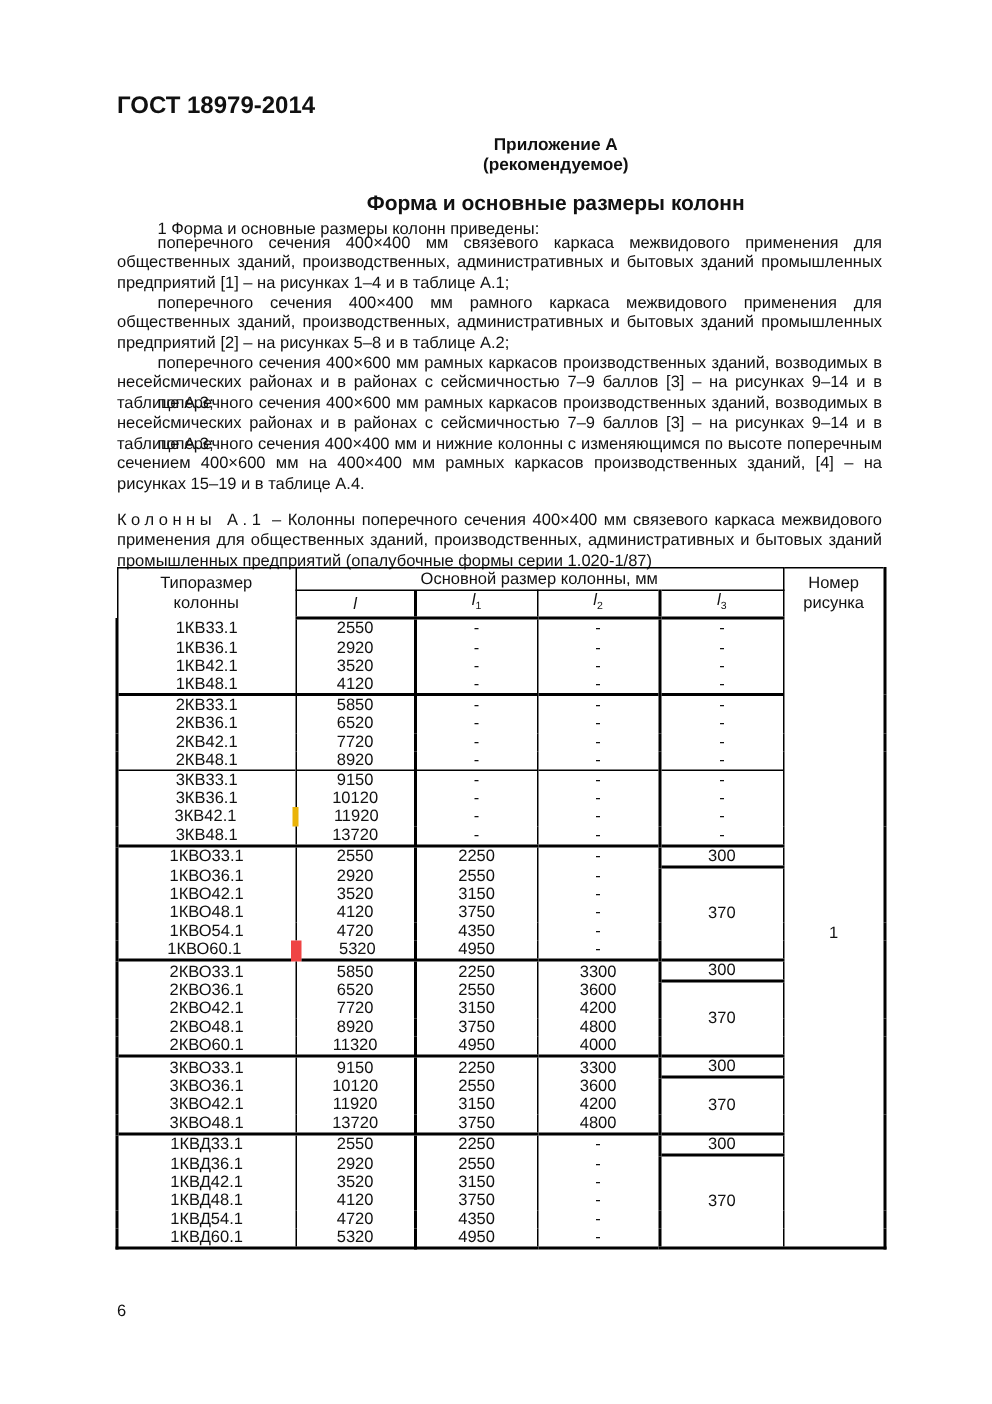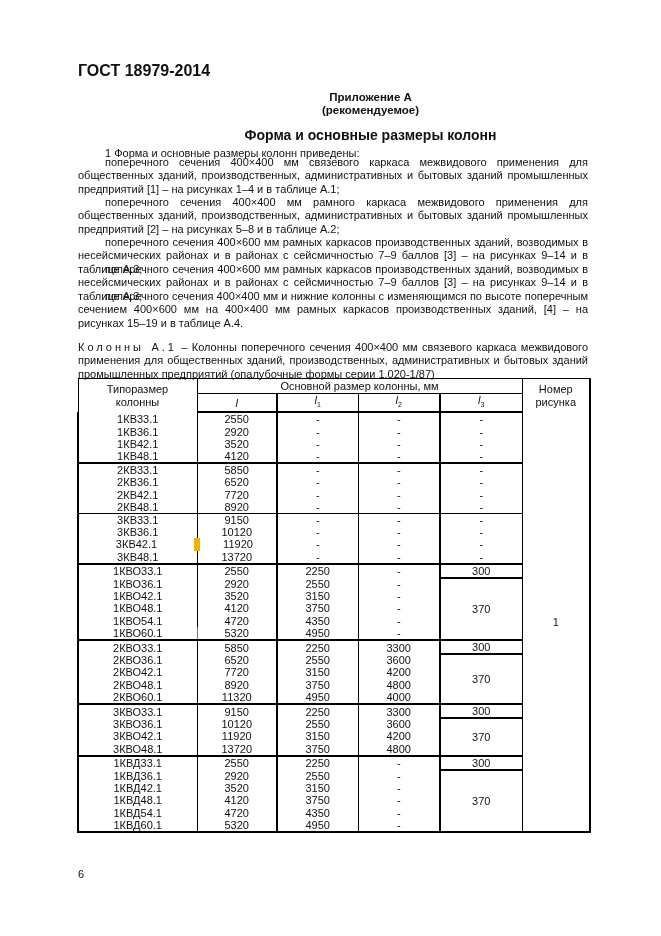--- a/index.html
+++ b/index.html
@@ -134,21 +134,21 @@
         <td style="border-top:1px solid #000;border-right:1px solid #000;">-</td>
       </tr>
       <tr>
         <td style="border-left:2.5px solid #000;border-right:1px solid #000;">3КВ36.1</td>
         <td style="border-right:2.5px solid #000;">10120</td>
         <td style="border-right:1px solid #000;">-</td>
         <td style="border-right:2.5px solid #000;">-</td>
         <td style="border-right:1px solid #000;">-</td>
       </tr>
       <tr>
-        <td style="border-left:2.5px solid #000;border-right:6px solid #eab308;margin-left:36px;">3КВ42.1</td>
+        <td style="border-left:2.5px solid #000;border-right:4px solid #eab308;margin-left:36px;">3КВ42.1</td>
         <td style="border-right:2.5px solid #000;">11920</td>
         <td style="border-right:1px solid #000;">-</td>
         <td style="border-right:2.5px solid #000;">-</td>
         <td style="border-right:1px solid #000;">-</td>
       </tr>
       <tr>
         <td style="border-left:2.5px solid #000;border-right:1px solid #000;">3КВ48.1</td>
         <td style="border-right:2.5px solid #000;">13720</td>
         <td style="border-right:1px solid #000;">-</td>
         <td style="border-right:2.5px solid #000;">-</td>
@@ -180,21 +180,21 @@
         <td style="border-right:1px solid #000;">3750</td>
         <td style="border-right:2.5px solid #000;">-</td>
       </tr>
       <tr>
         <td style="border-left:2.5px solid #000;border-right:1px solid #000;">1КВО54.1</td>
         <td style="border-right:2.5px solid #000;">4720</td>
         <td style="border-right:1px solid #000;">4350</td>
         <td style="border-right:2.5px solid #000;">-</td>
       </tr>
       <tr>
-        <td style="border-left:2.5px solid #000;border-right:1px solid #ef4444;">1КВО60.1</td>
+        <td style="border-left:2.5px solid #000;border-right:7px solid #ef4444;">1КВО60.1</td>
         <td style="border-right:2.5px solid #000;">5320</td>
         <td style="border-right:1px solid #000;">4950</td>
         <td style="border-right:2.5px solid #000;">-</td>
       </tr>
       <tr>
         <td style="border-top:2.5px solid #000;border-left:2.5px solid #000;border-right:1px solid #000;">2КВО33.1</td>
         <td style="border-top:2.5px solid #000;border-right:2.5px solid #000;">5850</td>
         <td style="border-top:2.5px solid #000;border-right:1px solid #000;">2250</td>
         <td style="border-top:2.5px solid #000;border-right:2.5px solid #000;">3300</td>
         <td style="border-top:2.5px solid #000;border-right:1px solid #000;border-bottom:2.5px solid #000;">300</td>

